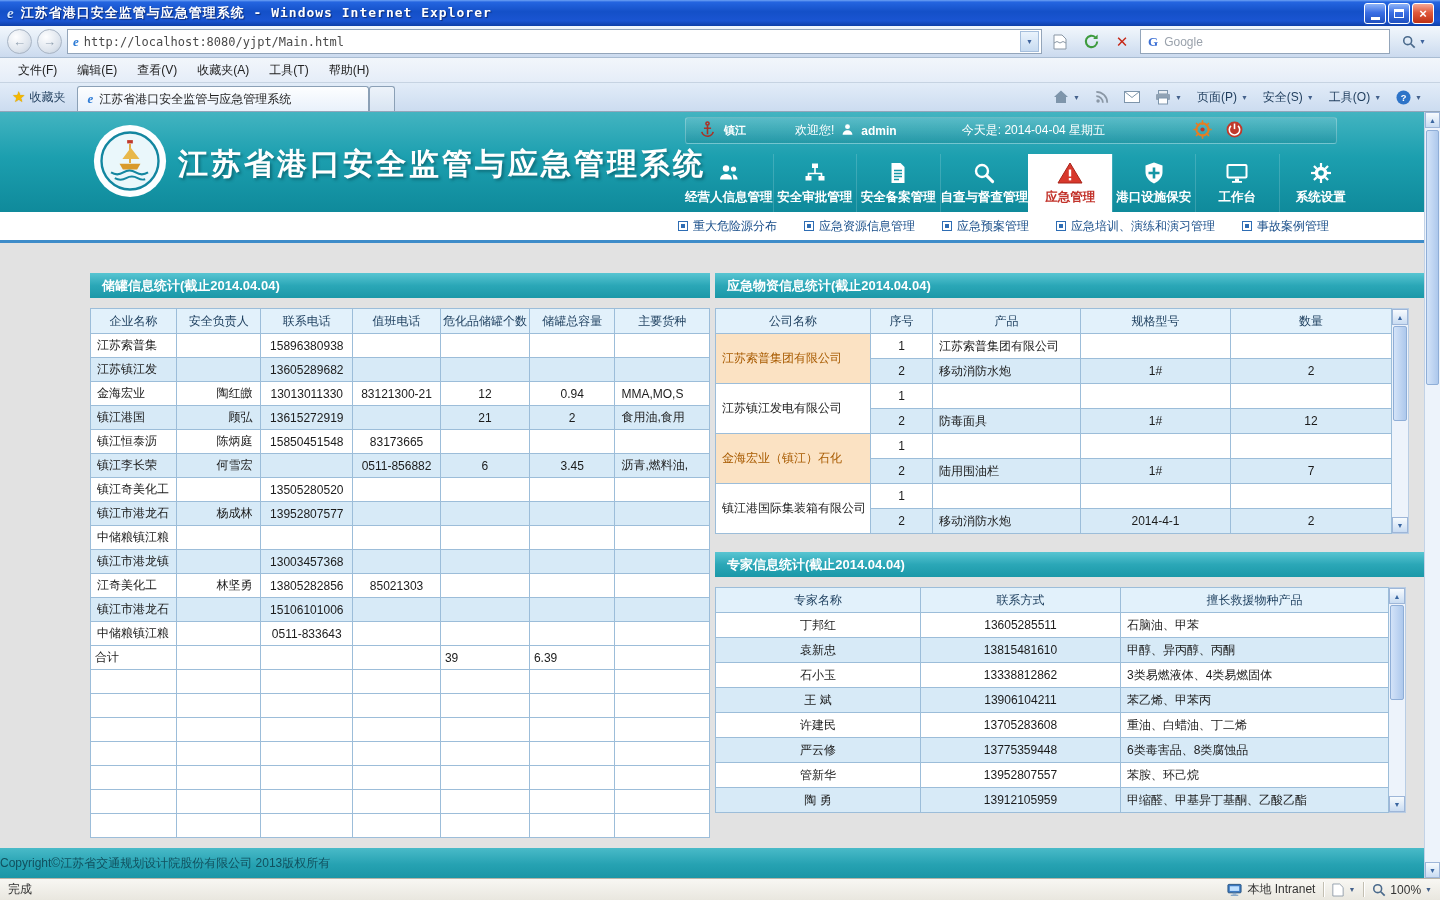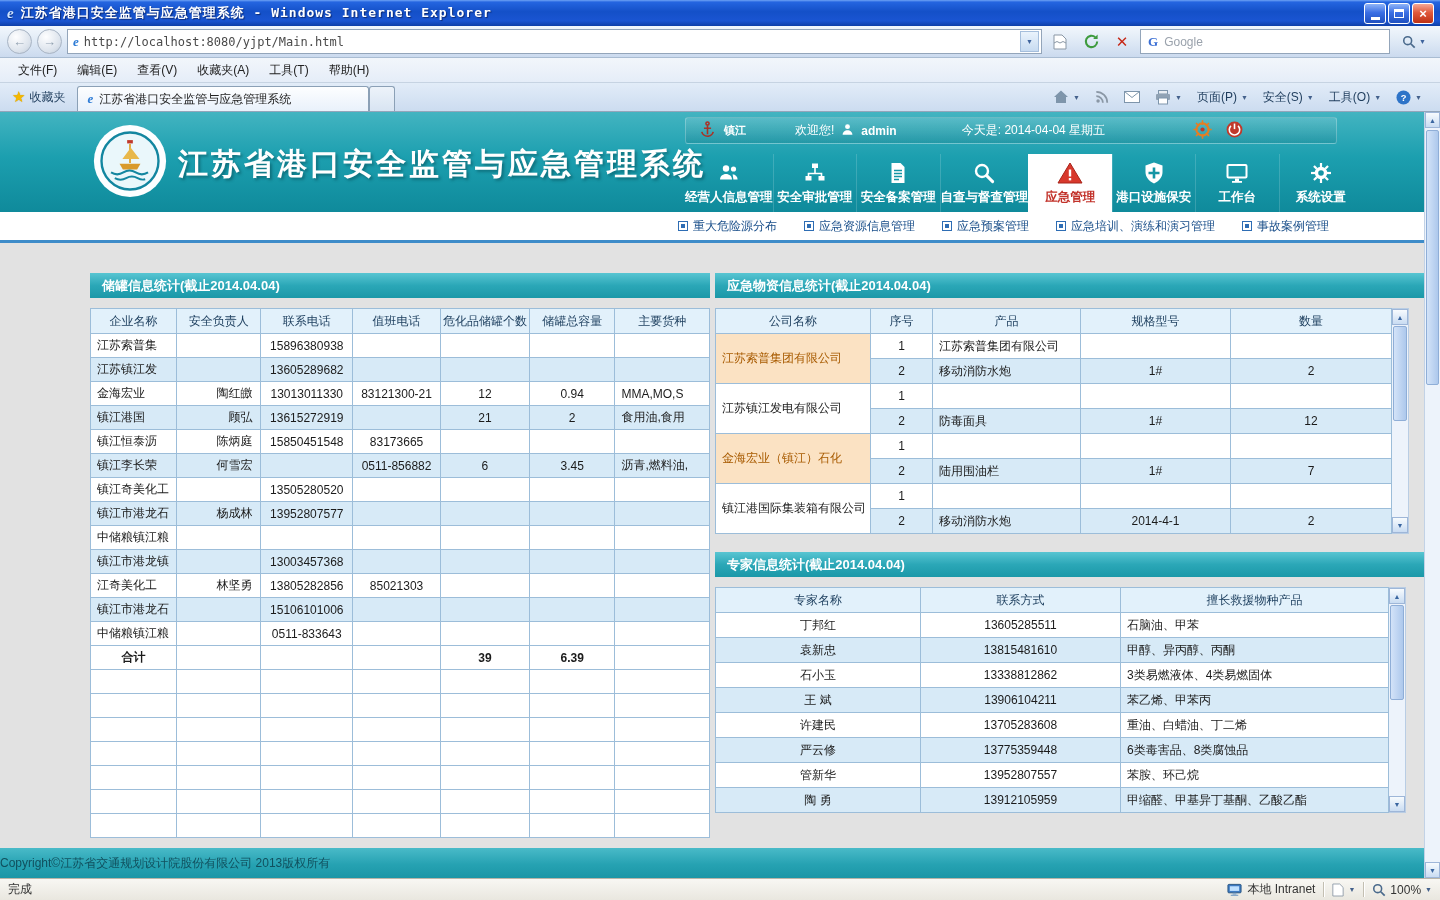--- a/index.html
+++ b/index.html
@@ -89,21 +89,21 @@
  background:linear-gradient(180deg,#58C5D2 0%,#2BA7B7 50%,#1B98A8 100%);}
 .panel-body{margin-top:10px;display:flex;align-items:stretch;}
 table.grid{border-collapse:collapse;table-layout:fixed;background:#fff;font-size:12px;}
 .grid th{background:#E2F1FB;border:1px solid #9CBDD9;color:#1A3C5C;font-weight:normal;height:25px;padding:0 2px;white-space:nowrap;overflow:hidden;}
 .grid td{border:1px solid #9CBDD9;height:24px;padding:0 4px;color:#1b1b1b;white-space:nowrap;overflow:hidden;}
 .supplies .grid td,.experts .grid td{height:25px;}
 tr.alt td{background:#D7EAF7;}
 td.l{text-align:left;padding-left:6px;}
 td.r{text-align:right;padding-right:8px;}
 td.c{text-align:center;}
-tr.total td{font-weight:bold;text-align:center;}
+tr.total td{font-weight:normal;text-align:left;}
 td.company{text-align:left;padding-left:6px;}
 td.company.hl{background:#FBE2C3;color:#A85B00;}
 
 
 .sbar{width:17px;display:flex;flex-direction:column;background:#E4EDF8;border:1px solid #B9CDE4;border-left:none;}
 .sb-btn{height:16px;display:flex;align-items:center;justify-content:center;font-size:7px;color:#3A66A0;
  background:linear-gradient(180deg,#F7FBFE,#C9DCF2);border:1px solid #9EB6D8;}
 .sb-track{flex:1;position:relative;background:#EDF3FB;}
 .sb-thumb{position:absolute;left:1px;right:1px;background:linear-gradient(90deg,#D3E3F8,#ADC8EC);border:1px solid #8FAED7;border-radius:2px;}
 .vscroll{position:absolute;top:0;right:0;width:16px;height:766px;display:flex;flex-direction:column;background:#E4EDF8;border-left:1px solid #C2D2E6;}

